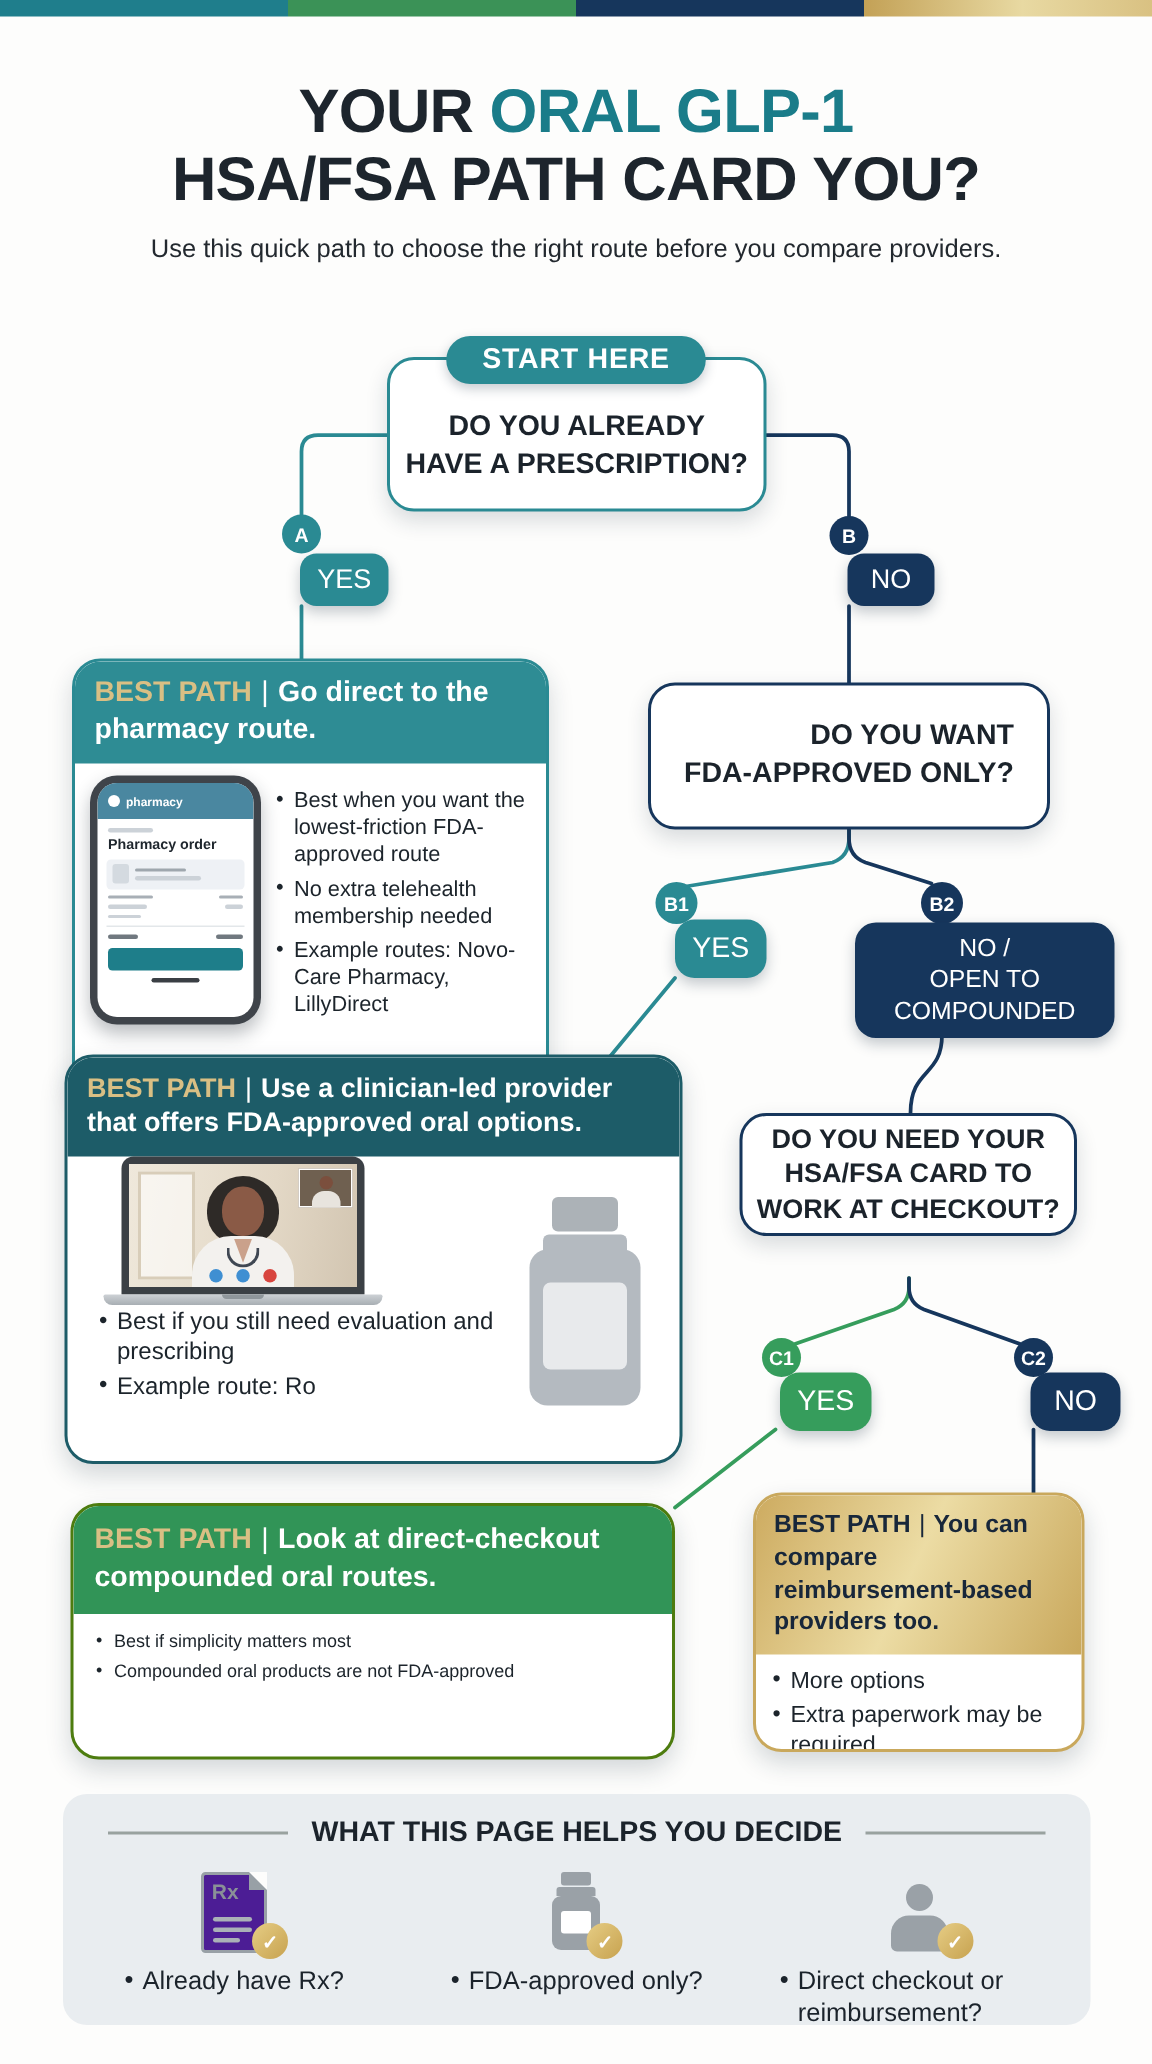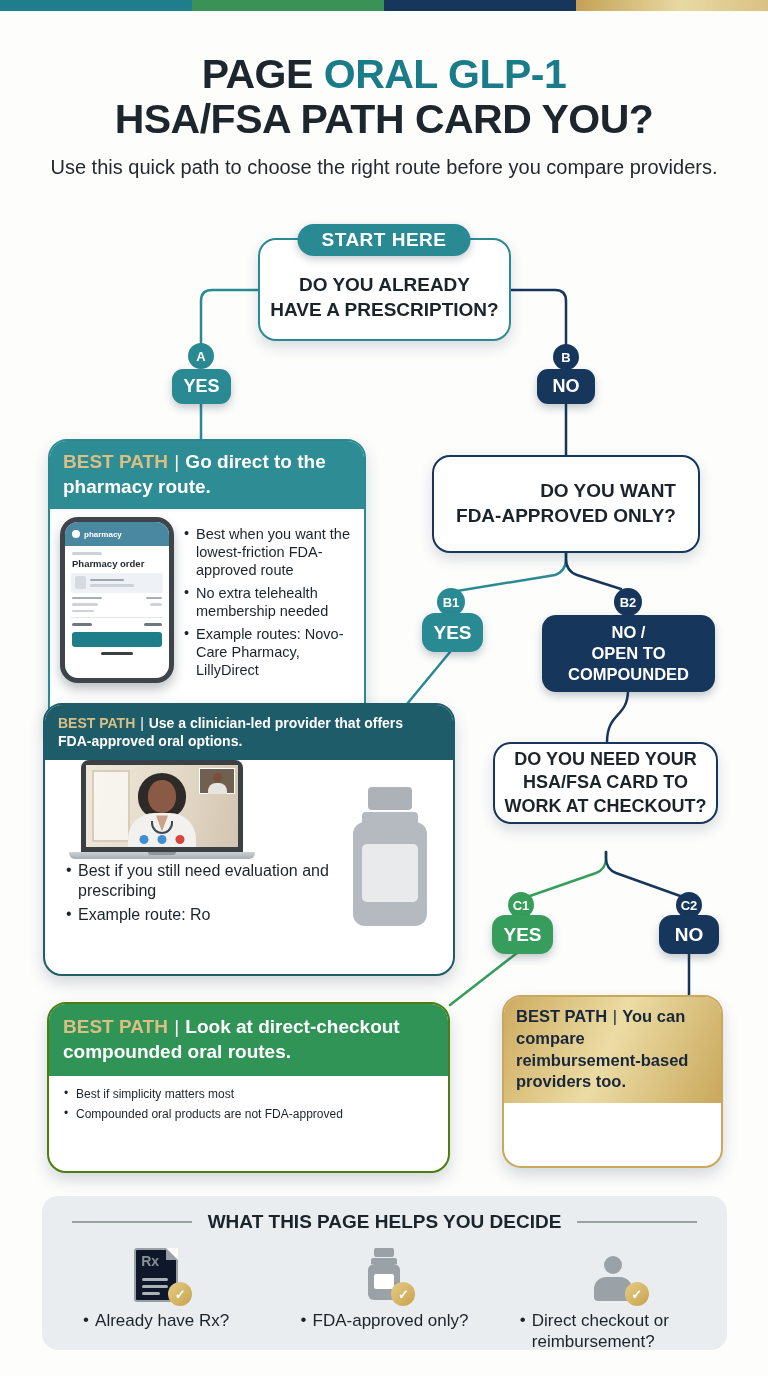--- a/index.html
+++ b/index.html
@@ -11,21 +11,21 @@
   .topbar .seg { height:11px; width:192px; }
   .seg-teal { background:#1f7e8c; }
   .seg-green { background:#3b9257; }
   .seg-navy { background:#16365c; }
   .seg-gold { background:linear-gradient(90deg,#c3a156 0%,#e8d9a2 55%,#d9c182 100%); }
 
   
   .title-wrap { position:absolute; top:52px; left:0; width:768px; text-align:center; }
   .title { font-size:41px; font-weight:800; letter-spacing:-0.5px; line-height:1.1; color:#1d252d; }
   .title .hl { color:#1a7c89; }
-  .subtitle { margin-top:14px; font-size:20px; font-weight:500; color:#23292f; }
+  .subtitle { margin-top:14px; font-size:17px; font-weight:500; color:#23292f; }
 
   
   #lines { position:absolute; top:0; left:0; z-index:0; }
 
   
   .qbox { position:absolute; z-index:1; background:#ffffff; border-radius:18px;
           display:flex; align-items:center; justify-content:center; text-align:center;
           box-shadow:0 6px 14px rgba(22,45,62,.16); }
   .qtext { font-size:19px; font-weight:800; color:#1b232b; line-height:1.3; letter-spacing:0; }
   .qtext span { display:block; }
@@ -34,23 +34,23 @@
   .b-dteal { border:2px solid #1d5c68; }
   .b-green { border:2px solid #4d7c0f; }
   .b-gold { border:2px solid #c9a85c; }
 
   .startpill { position:absolute; left:384px; top:224px; transform:translateX(-50%); z-index:3;
                background:#2a8a93; color:#fff; font-size:19px; font-weight:800; letter-spacing:.5px;
                padding:5px 24px; border-radius:999px; box-shadow:0 3px 8px rgba(22,45,62,.25); white-space:nowrap; }
 
   .node { position:absolute; z-index:1; border-radius:50%; color:#fff; font-weight:700; font-size:13px;
           display:flex; align-items:center; justify-content:center; }
-  .pill { position:absolute; z-index:2; border-radius:11px; color:#fff; font-weight:700;
+  .pill { position:absolute; z-index:2; border-radius:11px; color:#fff; font-weight:400;
           display:flex; align-items:center; justify-content:center; text-align:right;
-          box-shadow:0 4px 9px rgba(22,45,62,.25); }
+          box-shadow:0 4px 9px rgba(22,45,62,.25);margin-left:28px; }
   .bg-teal { background:#2a8a93; } .bg-navy { background:#16365c; } .bg-green { background:#369d5c; }
 
   
   .bp { position:absolute; z-index:1; background:#fff; border-radius:19px;
         box-shadow:0 7px 16px rgba(22,45,62,.18); overflow:hidden; }
   .bp-head { padding:9px 13px 10px; font-size:19px; font-weight:700; color:#fff; line-height:1.3; }
   .bp-head .tag { color:#d9bf84; }
   .bp-head .divider { font-weight:400; padding:0 1px; }
   .head-teal { background:#2e8c94; }
   .head-dteal { background:#1d5c68; }
@@ -59,21 +59,21 @@
   .head-gold .tag { color:#18273a; }
   .bp ul { list-style:none; }
   .bp li { position:relative; padding-left:13px; font-size:15px; color:#1c242b; line-height:1.24; margin:5px 0; }
   .bp li::before { content:"•"; position:absolute; left:1px; top:-1px; }
 
   #bp1 .bp-head { font-size:19px; }
   #bp1-body { display:flex; padding:6px 10px; }
   #bp1 ul { margin-left:9px; margin-top:6px; width:180px; }
   #bp1 li { font-size:14.5px; }
 
-  #bp2 .bp-head { font-size:14px; }
+  #bp2 .bp-head { font-size:18px; }
   #bp2-body { position:relative; height:208px; }
   #bp2 ul { position:absolute; left:20px; top:97px; width:302px; }
   #bp2 li { font-size:16px; margin:4px 0; }
 
   #bp3 .bp-head { font-size:19px; padding:11px 14px 12px; }
   #bp3-body { padding:6px 14px; }
   #bp3 li { font-size:12px; }
 
   #bp4 .bp-head { font-size:16.5px; padding:9px 12px 10px; line-height:1.32; }
   #bp4-body { padding:4px 10px; }
@@ -131,21 +131,21 @@
   .fcols { display:grid; grid-template-columns:1fr 1fr 1fr; margin-top:9px; }
   .fcol { display:flex; flex-direction:column; align-items:center; }
   .ficon-wrap { position:relative; height:60px; display:flex; align-items:flex-end; }
   .fcheck { position:absolute; right:-14px; bottom:-4px; width:24px; height:24px; border-radius:50%;
             background:linear-gradient(135deg,#e6cd85,#c7a24f); display:flex; align-items:center; justify-content:center; }
   .fcheck::after { content:"✓"; color:#fff; font-size:13px; font-weight:700; }
   .flabel { margin-top:9px; font-size:17px; font-weight:500; color:#1b232b; line-height:1.22;
             position:relative; padding-left:12px; max-width:186px; }
   .flabel::before { content:"•"; position:absolute; left:0; top:-1px; }
   
-  .doc { position:relative; width:44px; height:54px; background:#0f172a; border:2.5px solid #98a0a6; border-radius:3px;margin-top:24px; }
+  .doc { position:relative; width:44px; height:54px; background:#4c1d95; border:2.5px solid #98a0a6; border-radius:3px;margin-top:24px; }
   .doc .rx { position:absolute; left:5px; top:3px; font-size:14px; font-weight:700; color:#8a9197; }
   .doc .ln { position:absolute; left:6px; height:2.5px; background:#aab1b7; border-radius:2px; }
   .doc .l1 { top:28px; width:26px; } .doc .l2 { top:35px; width:26px; } .doc .l3 { top:42px; width:18px; }
   .doc .fold { position:absolute; right:-2px; top:-2px; width:0; height:0;
                border-top:12px solid #fdfdfc; border-left:12px solid #98a0a6; }
   
   .bicon { position:relative; width:34px; height:54px; }
   .bicon .c { width:20px; height:9px; background:#9aa1a7; border-radius:2px; margin:0 auto; }
   .bicon .c2 { width:26px; height:6px; background:#9aa1a7; border-radius:2px 2px 0 0; margin:1px auto 0; }
   .bicon .b { position:relative; width:32px; height:36px; background:#9aa1a7; border-radius:6px; margin:0 auto; }
@@ -162,21 +162,21 @@
 
   <div class="topbar">
     <div class="seg seg-teal"></div>
     <div class="seg seg-green"></div>
     <div class="seg seg-navy"></div>
     <div class="seg seg-gold"></div>
   </div>
 
   <div class="title-wrap">
     <div class="title">
-      <span>PAGE</span>
+      <span>YOUR</span>
       <span class="hl">ORAL GLP-1</span><br>
       <span>HSA/FSA PATH CARD YOU?</span>
     </div>
     <div class="subtitle">Use this quick path to choose the right route before you compare providers.</div>
   </div>
 
   <svg id="lines" width="768" height="1376" viewBox="0 0 768 1376">
     <g fill="none" stroke-width="2.5" stroke-linecap="round">
       <path d="M 258 290 H 212 Q 201 290 201 301 V 344" stroke="#2a8a93"></path>
       <path d="M 511 290 H 555 Q 566 290 566 301 V 344" stroke="#16365c"></path>
@@ -348,20 +348,26 @@
       </ul>
     </div>
   </div>
 
   <div id="bp4" class="bp b-gold" style="left:502px; top:995px; width:221px; height:173px;">
     <div class="bp-head head-gold">
       <span class="tag">BEST PATH</span>
       <span class="divider">|</span>
       <span>You can compare reimbursement-based providers too.</span>
     </div>
+    <div id="bp4-body">
+      <ul>
+        <li>More options</li>
+        <li>Extra paperwork may be required</li>
+      </ul>
+    </div>
   </div>
 
   <div class="footer">
     <div class="ftitle-row">
       <div class="fline"></div>
       <div class="ftitle">WHAT THIS PAGE HELPS YOU DECIDE</div>
       <div class="fline"></div>
     </div>
     <div class="fcols">
       <div class="fcol">

